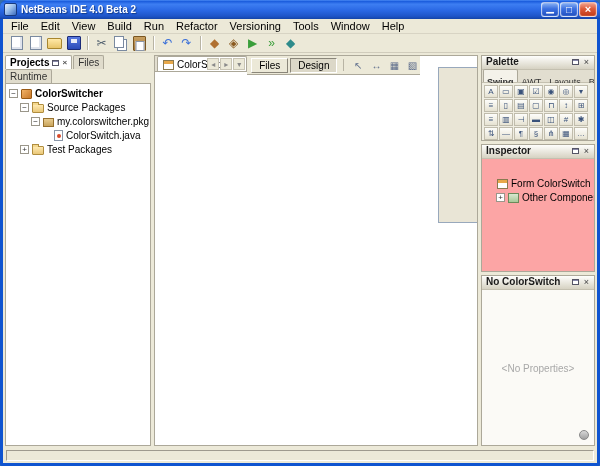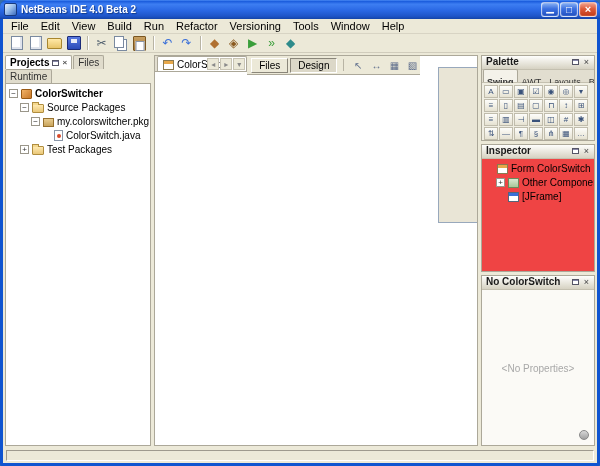--- a/index.html
+++ b/index.html
@@ -79,21 +79,21 @@
   .panel.props{flex:1}
   .phdr{height:14px;flex:none;display:flex;align-items:flex-start;background:linear-gradient(#fefefc,#d6d2c2);border-bottom:1px solid #c4c0b0;padding:0 2px 0 4px;font-size:10px;font-weight:bold;color:#1a1a1a}
   .phdr-title{flex:1}
   .hdr-btn{width:11px;height:11px;display:flex;align-items:center;justify-content:center;color:#444;font-size:9px;font-weight:normal}
   .dock-glyph{width:7px;height:6px;border:1px solid #556;background:#fff;box-shadow:inset 0 1px 0 #88a}
   .pal-tabs{height:13px;flex:none;display:flex;align-items:flex-end;background:#e2ded0;border-bottom:1px solid #c4c0b0;padding-left:1px}
   .pal-tab{font-size:9px;padding:6px 3px;height:12px;line-height:12px;color:#333;border:1px solid transparent;border-bottom:none}
   .pal-tab.active{background:#f4f2ea;border-color:#aca899;font-weight:bold;border-radius:2px 2px 0 0}
   .pal-grid{flex:1;display:flex;flex-wrap:wrap;align-content:flex-start;gap:1px;padding:2px;background:#f0eee2}
   .pal-icon{width:14px;height:13px;border:1px solid #c0bcac;background:linear-gradient(#fdfdfa,#e6e2d2);display:flex;align-items:center;justify-content:center;font-size:8px;color:#3a527a}
-  .insp-tree{flex:1;background:#ef4444;padding-top:2px;overflow:hidden}
+  .insp-tree{flex:1;background:#fca5a5;padding-top:17px;overflow:hidden}
   .props-content{flex:1;position:relative;background:#fbfaf6}
   .props-empty{position:absolute;left:0;right:0;top:50%;transform:translateY(-50%);text-align:center;color:#a8a8a8;font-size:10px}
   .help-circle{position:absolute;right:5px;bottom:5px;width:10px;height:10px;border-radius:50%;background:linear-gradient(#d8d8d8,#a0a0a0);border:1px solid #888}
   .statusbar{height:15px;flex:none;display:flex;align-items:stretch;padding:2px 3px}
   .status-field{flex:1;border:1px solid;border-color:#9e9a8e #fff #fff #9e9a8e;font-size:9px;color:#444;padding-left:3px}
 </style>
 </head>
 <body>
 
 <div id="window">
@@ -269,25 +269,20 @@
               <div class="tree-row" style="padding-left: 3px;">
                 <span class="handle sp"></span>
                 <span class="ticon form-icon"></span>
                 <span class="tlabel">Form ColorSwitch</span>
               </div>
               <div class="tree-row" style="padding-left: 14px;">
                 <span class="handle">+</span>
                 <span class="ticon components-icon"></span>
                 <span class="tlabel">Other Components</span>
               </div>
-              <div class="tree-row" style="padding-left: 14px;">
-                <span class="handle sp"></span>
-                <span class="ticon jframe-icon"></span>
-                <span class="tlabel">[JFrame]</span>
-              </div>
             </div>
         </div>
 
         <div class="panel props">
           <div class="phdr">
             <span class="phdr-title">No ColorSwitch</span>
             <span class="hdr-btn">
                 <span class="dock-glyph"></span>
               </span>
             <span class="hdr-btn">×</span>

